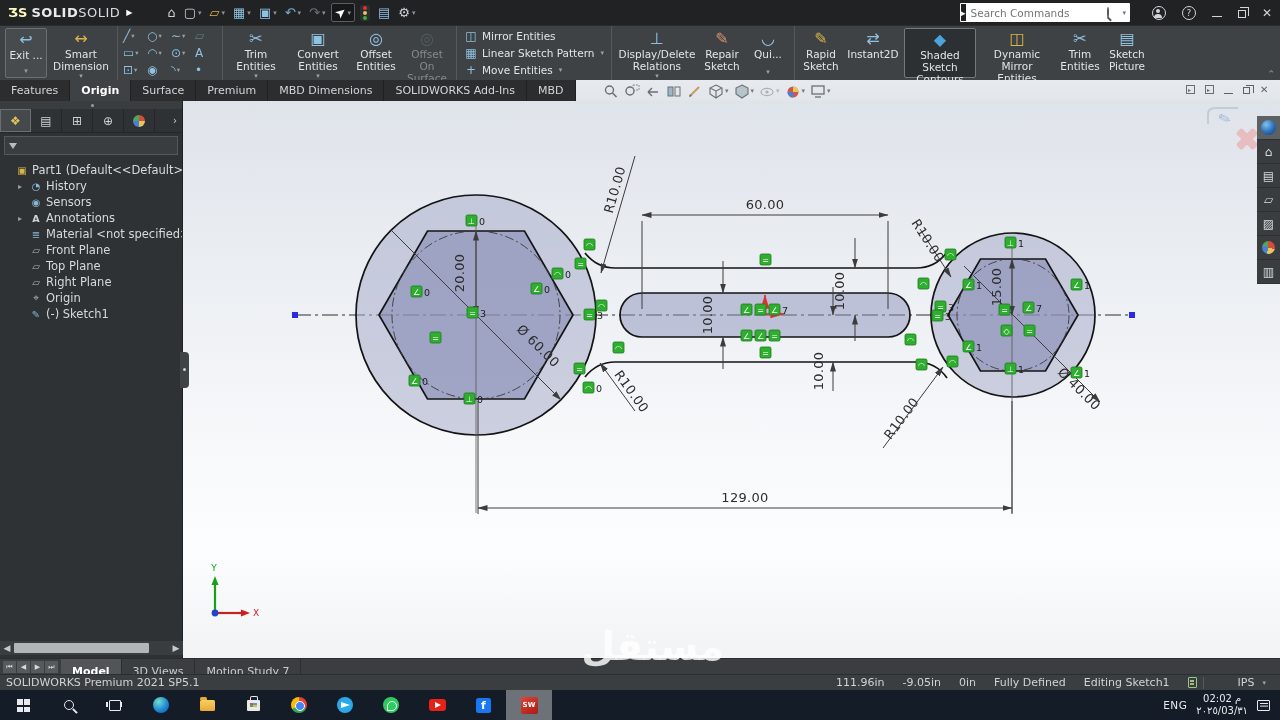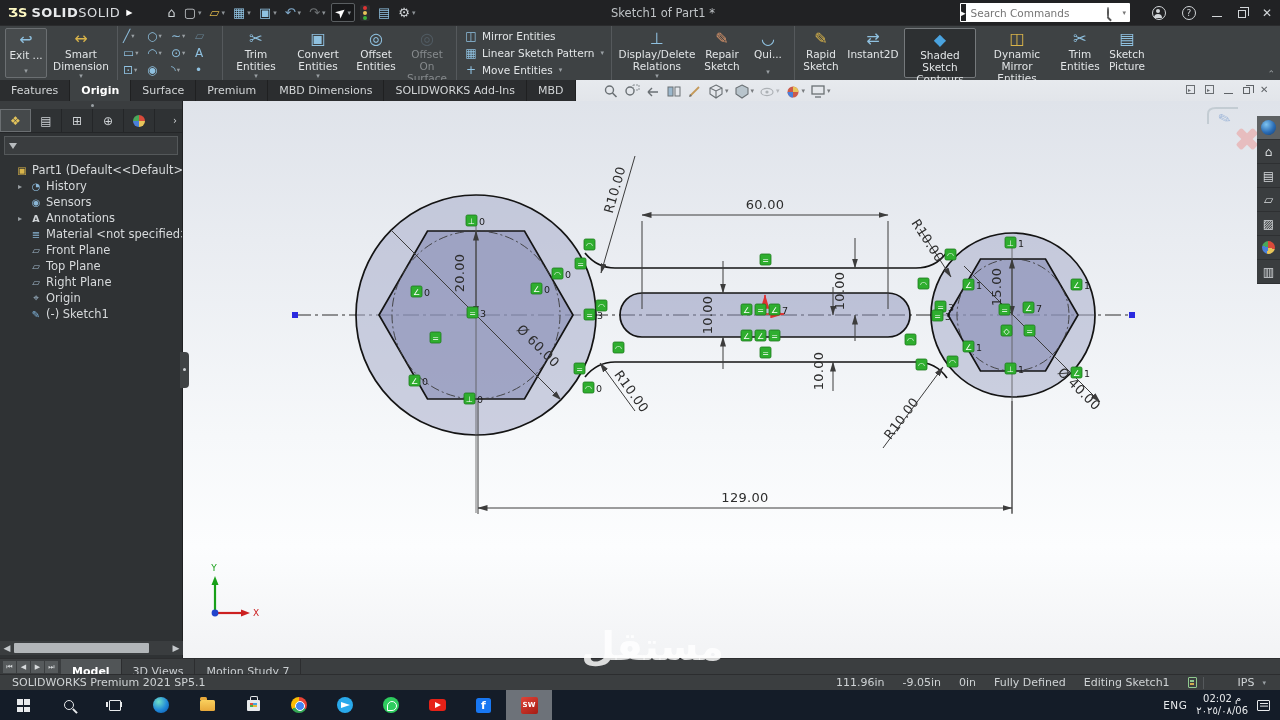--- a/index.html
+++ b/index.html
@@ -140,21 +140,21 @@
 
   
   #modeltabs{position:absolute;left:0;top:658px;width:1280px;height:16px;background:#3b3e40;border-top:1px solid #2c2d2f;display:flex;align-items:stretch;color:#c9cdd0;font-size:11px}
   .mnav{display:flex;align-items:center;gap:1px;padding:0 3px}
   .mnav span{width:13px;height:12px;background:#565a5c;color:#d7dadc;font-size:7px;display:flex;align-items:center;justify-content:center}
   .mtab{display:flex;align-items:center;padding:12px 11px;border-right:1px solid #2c2d2f;white-space:nowrap}
   .mtab.active{background:#515557;color:#fff;font-weight:bold}
 
   
   #statusbar{position:absolute;left:0;top:674px;width:1280px;height:16px;background:#3b3e40;border-top:1px solid #2c2d2f;display:flex;align-items:center;color:#cfd3d5;font-size:11px}
-  #statusbar .sleft{margin-left:12px}
+  #statusbar .sleft{margin-left:6px}
   #statusbar .sspacer{flex:1}
   #statusbar .sitem{margin-right:18px;white-space:nowrap}
   .sbicon{width:9px;height:11px;border:1px solid #8fc98f;border-radius:1px;position:relative;margin-right:6px}
   .sbicon::after{content:"";position:absolute;left:1.5px;top:2px;width:4px;height:1.5px;background:#8fc98f;box-shadow:0 3px 0 #d0a94f}
   .sdivider{width:1px;height:12px;background:#55595c;margin-right:34px}
   .scaret{font-size:7px;color:#9aa0a4;margin:0 14px 0 8px}
 
   
   #taskbar{position:absolute;left:0;top:690px;width:1280px;height:30px;background:#141c28;display:flex;align-items:stretch}
   #tb-apps{display:flex;align-items:stretch}
@@ -246,21 +246,20 @@
         </span>
       </span>
     <span class="qbtn">
         <span class="qi" style="color:#8fc1e0">▤</span>
       </span>
     <span class="qbtn">
         <span class="qi">⚙</span>
         <span class="qc">▾</span>
       </span>
   </div>
-  <div id="win-title">Sketch1 of Part1 *</div>
   <div id="searchbox">
     <span class="schip">▸</span>
     <input placeholder="Search Commands" style="">
     <span class="sglass"></span>
     <span class="scaret">▾</span>
   </div>
   <div class="tb-right">
     <span class="person"></span>
     <span class="helpq">?</span>
     <span class="wmin"></span>
@@ -835,21 +834,21 @@
         <span class="tray-ic tb-bt"></span>
         <span class="tray-ic tb-key"></span>
         <span class="tray-ic tb-shield"></span>
         <span class="tray-ic tb-batt"></span>
         <span class="tray-ic tb-wifi"></span>
         <span class="tray-ic tb-vol"></span>
       </span>
     <span class="tray-lang">ENG</span>
     <span class="tray-clock">
       <div>02:02 م</div>
-      <div>٢٠٢٥/٠٨/06</div>
+      <div>٢٠٢٥/03/٣١</div>
     </span>
     <span class="tray-notif"></span>
   </div>
 </div>
 
 <div id="watermark">
   <div class="ar">مستقل</div>
 </div>
 
 </body></html>

